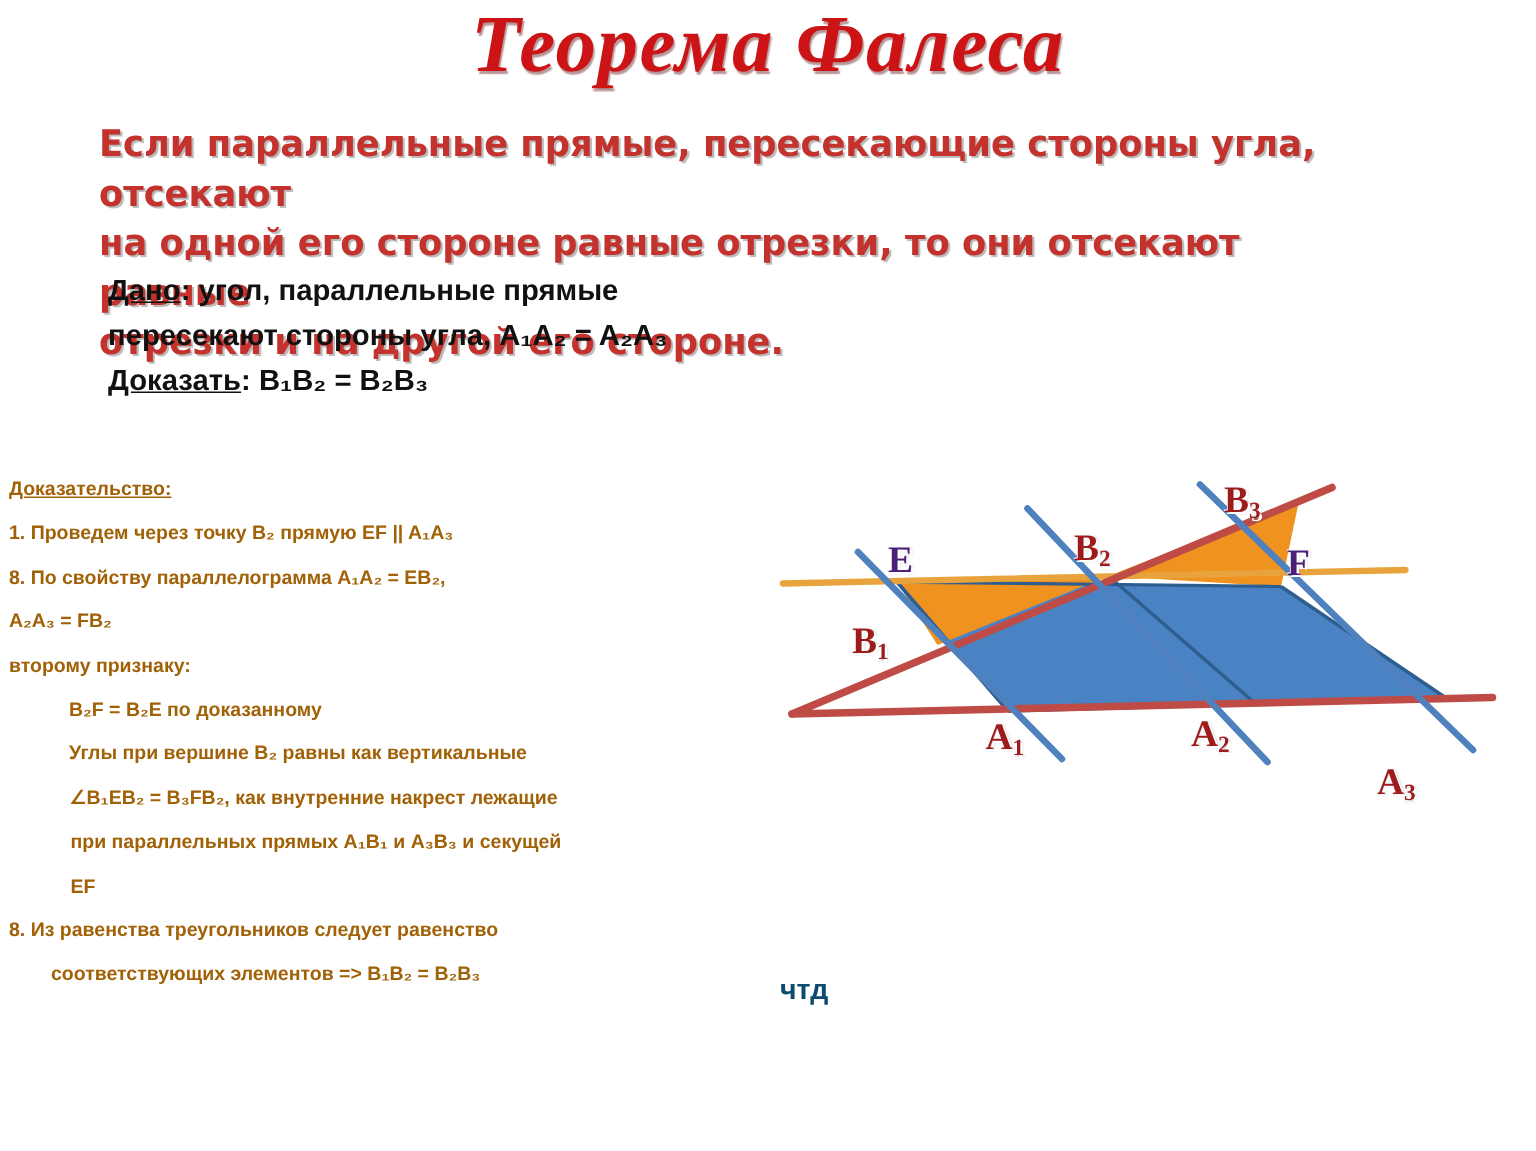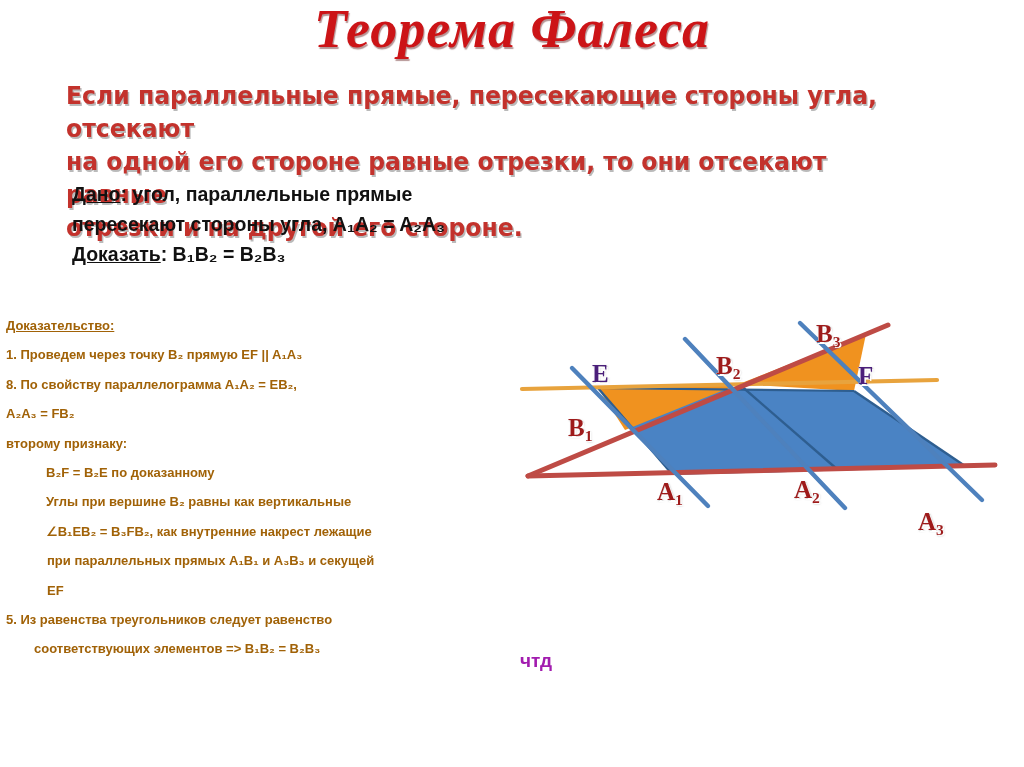--- a/index.html
+++ b/index.html
@@ -55,21 +55,21 @@
     color:#a16207;
   }
   .proof .ln{display:block;}
   .proof .hang{display:block;padding-left:40px;text-indent:-40px;}
   .proof .ind{display:block;padding-left:41px;}
   .proof .ind5{display:block;padding-left:28px;}
   .numcol{display:inline-block;width:40px;}
 
   .qed{
     position:absolute;left:520px;top:650px;
-    font-size:19px;font-weight:bold;color:#a21caf;
+    font-size:19px;font-weight:bold;color:#0c4a6e;
   }
 
   sub{font-size:0.68em;vertical-align:-0.28em;line-height:0;}
 
   
   .figure{position:absolute;left:500px;top:310px;width:524px;height:230px;}
   .figure svg{display:block;}
 
   .lbl{
     position:absolute;
@@ -114,21 +114,21 @@
     <span class="ln">8. По свойству параллелограмма A₁A₂ = EB₂,</span>
     <span class="ln">A₂A₃ = FB₂</span>
     <span class="ln">второму признаку:</span>
 
     <span class="hang"><span class="numcol">1)</span><span>B₂F = B₂E по доказанному</span></span>
     <span class="hang"><span class="numcol">2)</span><span>Углы при вершине B₂ равны как вертикальные</span></span>
     <span class="hang"><span class="numcol">3)</span><span>∠B₁EB₂ = B₃FB₂, как внутренние накрест лежащие</span></span>
     <span class="ind">при параллельных прямых A₁B₁ и A₃B₃ и секущей</span>
     <span class="ind">EF</span>
 
-    <span class="ln">5. Из равенства треугольников следует равенство</span>
+    <span class="ln">8. Из равенства треугольников следует равенство</span>
     <span class="ind5">соответствующих элементов =&gt; B₁B₂ = B₂B₃</span>
   </div>
 
   <div class="qed">чтд</div>
 
   <div class="figure">
     <svg width="524" height="230" viewBox="0 0 524 230">
 
       <polygon points="172,164 465,156 354,81 98,78" fill="#4A83C4" stroke="none"></polygon>
 

